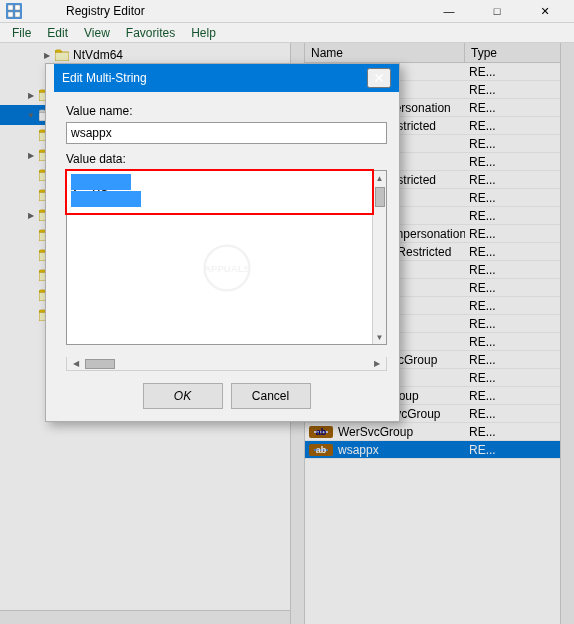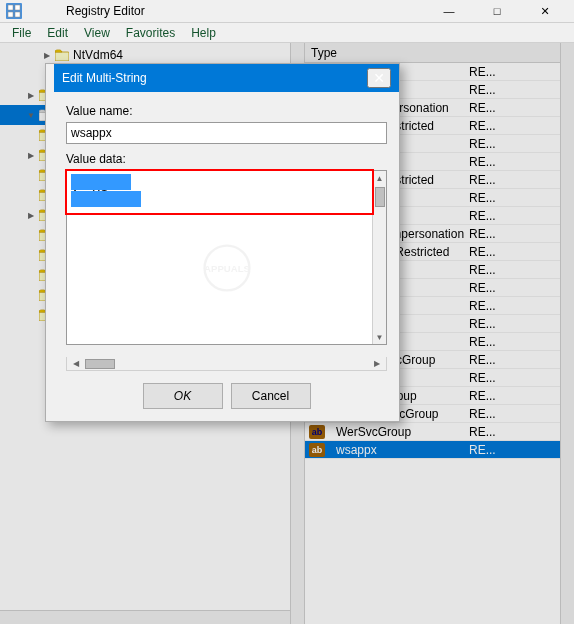--- a/index.html
+++ b/index.html
@@ -163,29 +163,29 @@
       text-overflow: ellipsis;
       white-space: nowrap;
     }
     .right-cell.name { width: 160px; display: flex; align-items: center; gap: 3px; }
     .right-cell.type { flex: 1; }
 
     .reg-icon {
       display: inline-flex;
       align-items: center;
       justify-content: center;
-      width: 16px;
+      width: 24px;
       height: 12px;
       font-size: 9px;
       font-weight: bold;
       background: #d0d0f0;
-      border: 7px solid #a16207;
+      border: 5px solid #a16207;
       color: #000080;
       border-radius: 2px;
-      margin-right: 8px;
+      margin-right: 2px;
       flex-shrink: 0;
     }
 
     
     .overlay {
       position: absolute;
       top: 0; left: 0;
       width: 100%; height: 100%;
       background: rgba(0,0,0,0.1);
       display: flex;
@@ -584,20 +584,23 @@
           </div>
         </div>
 
     </div>
     <div class="tree-scrollbar"></div>
     <div class="horizontal-scrollbar"></div>
   </div>
 
   <div class="right-panel" style="position:relative;">
     <div class="right-panel-header">
+      <div class="right-col-header name">
+        <span>Name</span>
+      </div>
       <div class="right-col-header type">
         <span>Type</span>
       </div>
     </div>
     <div id="right-rows-container">
         <div class="right-row">
           <div class="right-cell name">
             <span class="reg-icon">ab</span>
             <span>Camera</span>
           </div>

